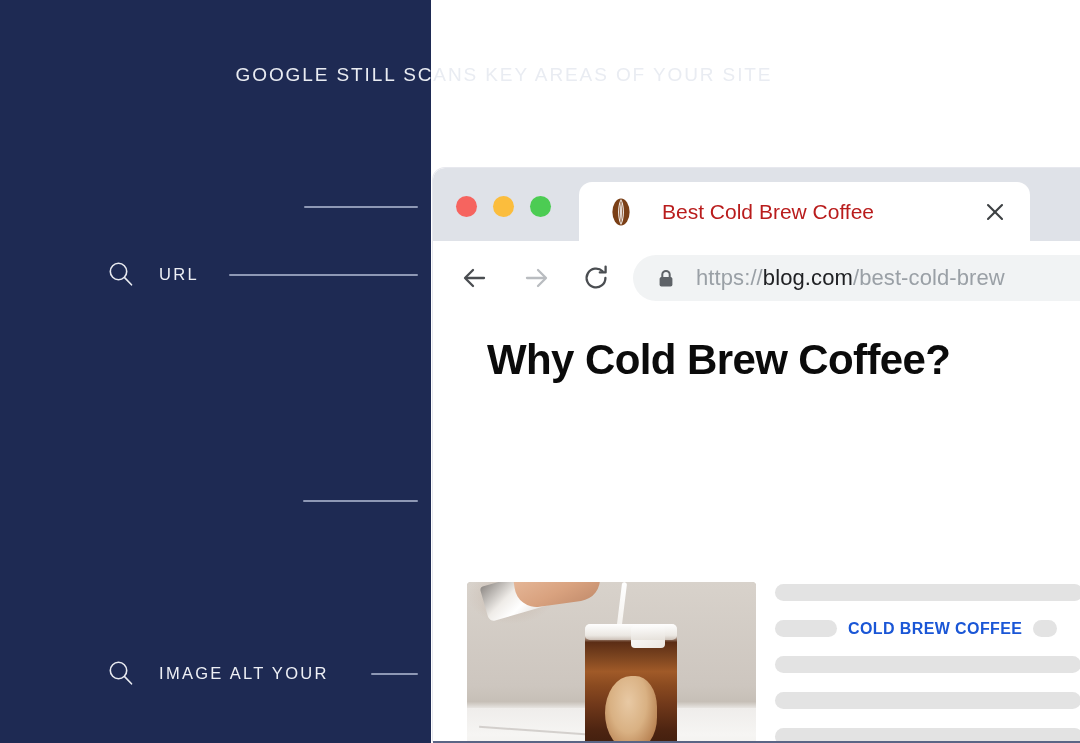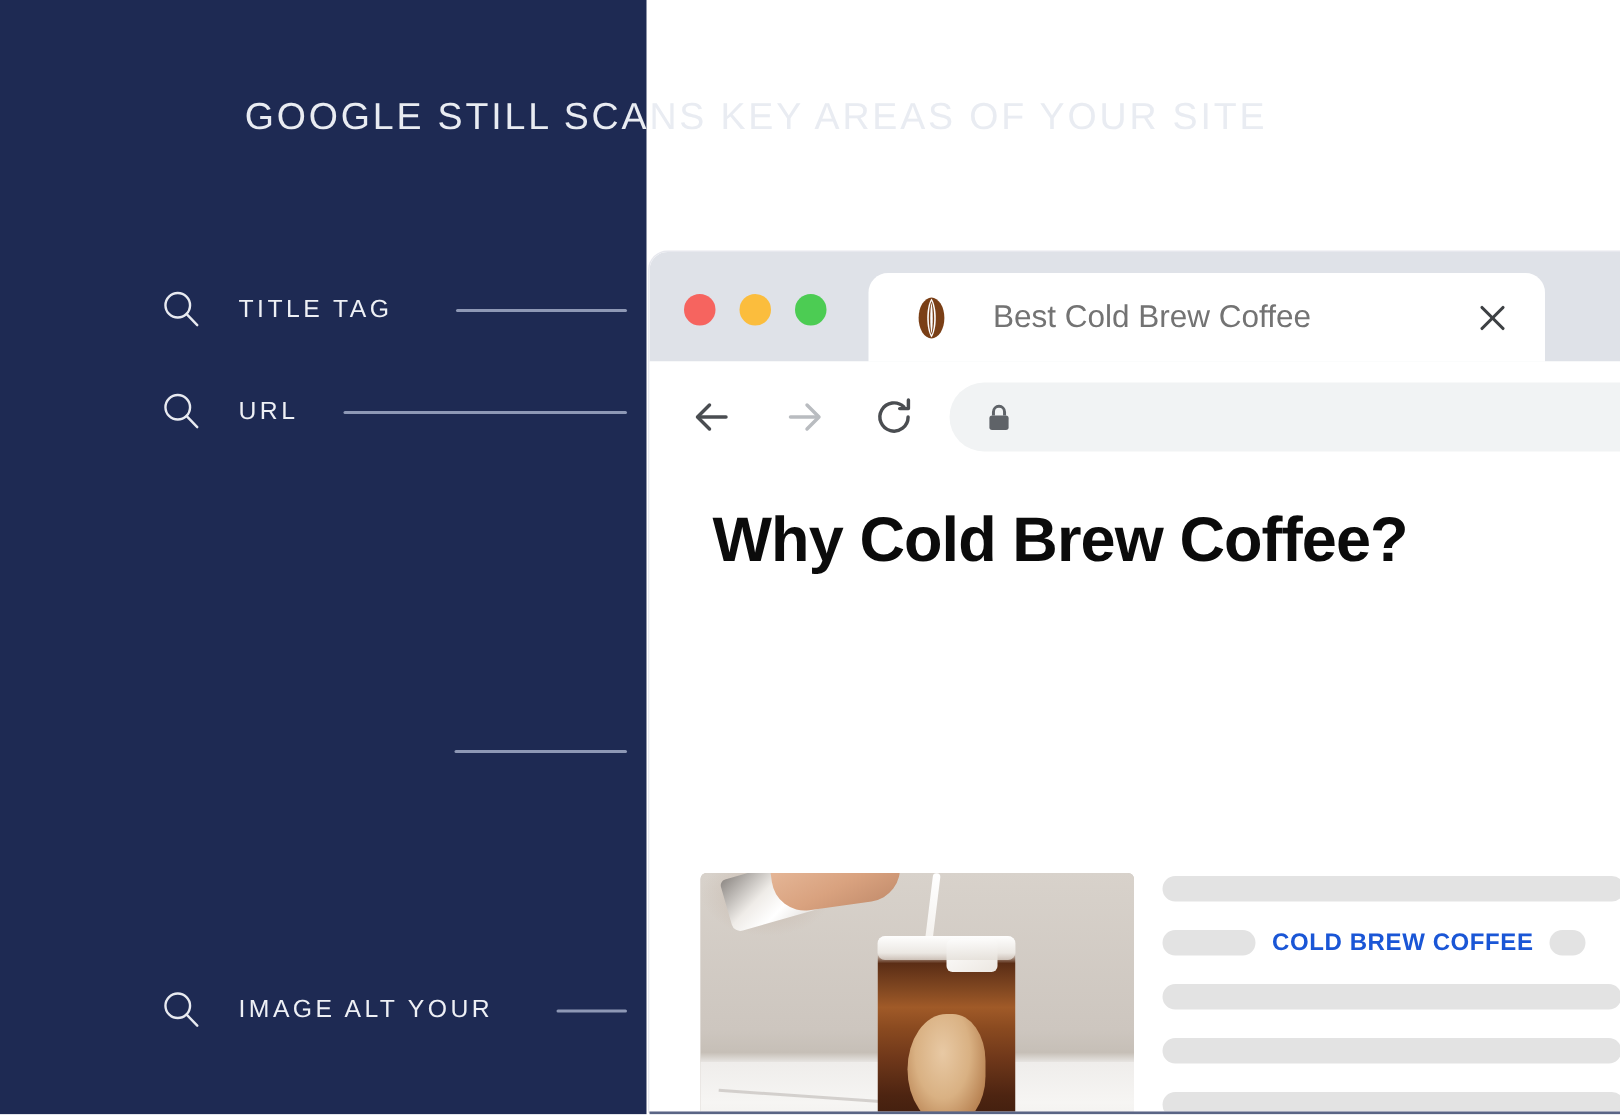--- a/index.html
+++ b/index.html
@@ -29,21 +29,21 @@
     background: #1e2a53;
     z-index: 1;
   }
 
   #headline {
     position: absolute;
     left: 0; top: 64px;
     width: 1008px;
     text-align: center;
     color: #e9ecf2;
-    font-size: 25px;
+    font-size: 19px;
     letter-spacing: 1.9px;
     font-weight: 400;
     z-index: 3;
     white-space: nowrap;
   }
 
   
   .scan-item {
     position: absolute;
     left: 106px;
@@ -117,21 +117,21 @@
     align-items: center;
   }
   #tab .bean {
     margin-left: 29px;
     width: 26px; height: 30px;
     flex: 0 0 26px;
   }
   #tab-title {
     margin-left: 28px;
     font-size: 21px;
-    color: #737373;
+    color: #b91c1c;
     white-space: nowrap;
     overflow: hidden;
   }
   #tab-close {
     position: absolute;
     right: 24px; top: 50%;
     transform: translateY(-50%);
     width: 22px; height: 22px;
     color: #3d4043;
   }
@@ -181,21 +181,21 @@
 
   
   #page {
     position: relative;
     background: #ffffff;
     height: 427px;
     padding: 0;
   }
   #page-h1 {
     position: absolute;
-    left: 42px; top: 22px;
+    left: 54px; top: 22px;
     font-size: 42px;
     font-weight: bold;
     color: #0b0b0b;
     letter-spacing: -0.6px;
     white-space: nowrap;
   }
 
   
   #photo-card {
     position: absolute;
@@ -339,29 +339,20 @@
 </style>
 </head>
 <body>
 
 <div id="stage">
 
   <div id="navy-panel"></div>
 
   <div id="headline">GOOGLE STILL SCANS KEY AREAS OF YOUR SITE</div>
 
-  <div class="scan-item" style="top:189px">
-    <span class="mag">
-      <svg viewBox="0 0 30 30" width="30" height="30" fill="none" stroke="#e8eaf0" stroke-width="1.6">
-        <circle cx="12.5" cy="12.5" r="8.2"></circle>
-        <line x1="18.6" y1="18.6" x2="25.5" y2="25.8" stroke-linecap="round"></line>
-      </svg>
-    </span>
-    <span class="scan-label">TITLE TAG</span>
-  </div>
   <div class="scan-line" style="left:304px; top:206px; width:114px"></div>
 
   <div class="scan-item" style="top:257px">
     <span class="mag">
       <svg viewBox="0 0 30 30" width="30" height="30" fill="none" stroke="#e8eaf0" stroke-width="1.6">
         <circle cx="12.5" cy="12.5" r="8.2"></circle>
         <line x1="18.6" y1="18.6" x2="25.5" y2="25.8" stroke-linecap="round"></line>
       </svg>
     </span>
     <span class="scan-label">URL</span>
@@ -429,20 +420,23 @@
         </svg>
       </span>
 
       <div id="omnibox">
         <span id="lock-icon">
           <svg viewBox="0 0 16 19" width="16" height="19">
             <path d="M4.3 8 V5.6 a3.7 3.7 0 0 1 7.4 0 V8" fill="none" stroke="#5f6368" stroke-width="2"></path>
             <rect x="1.6" y="8" width="12.8" height="9.6" rx="1.8" fill="#5f6368"></rect>
           </svg>
         </span>
+        <span id="url-text">
+          <span>https://</span><span class="host">blog.com</span><span>/best-cold-brew</span>
+        </span>
       </div>
     </div>
 
     <div id="page">
       <div id="page-h1">Why Cold Brew Coffee?</div>
 
       <div id="photo-card">
         <div id="photo">
           <div id="marble"></div>
           <div id="pitcher"></div>

